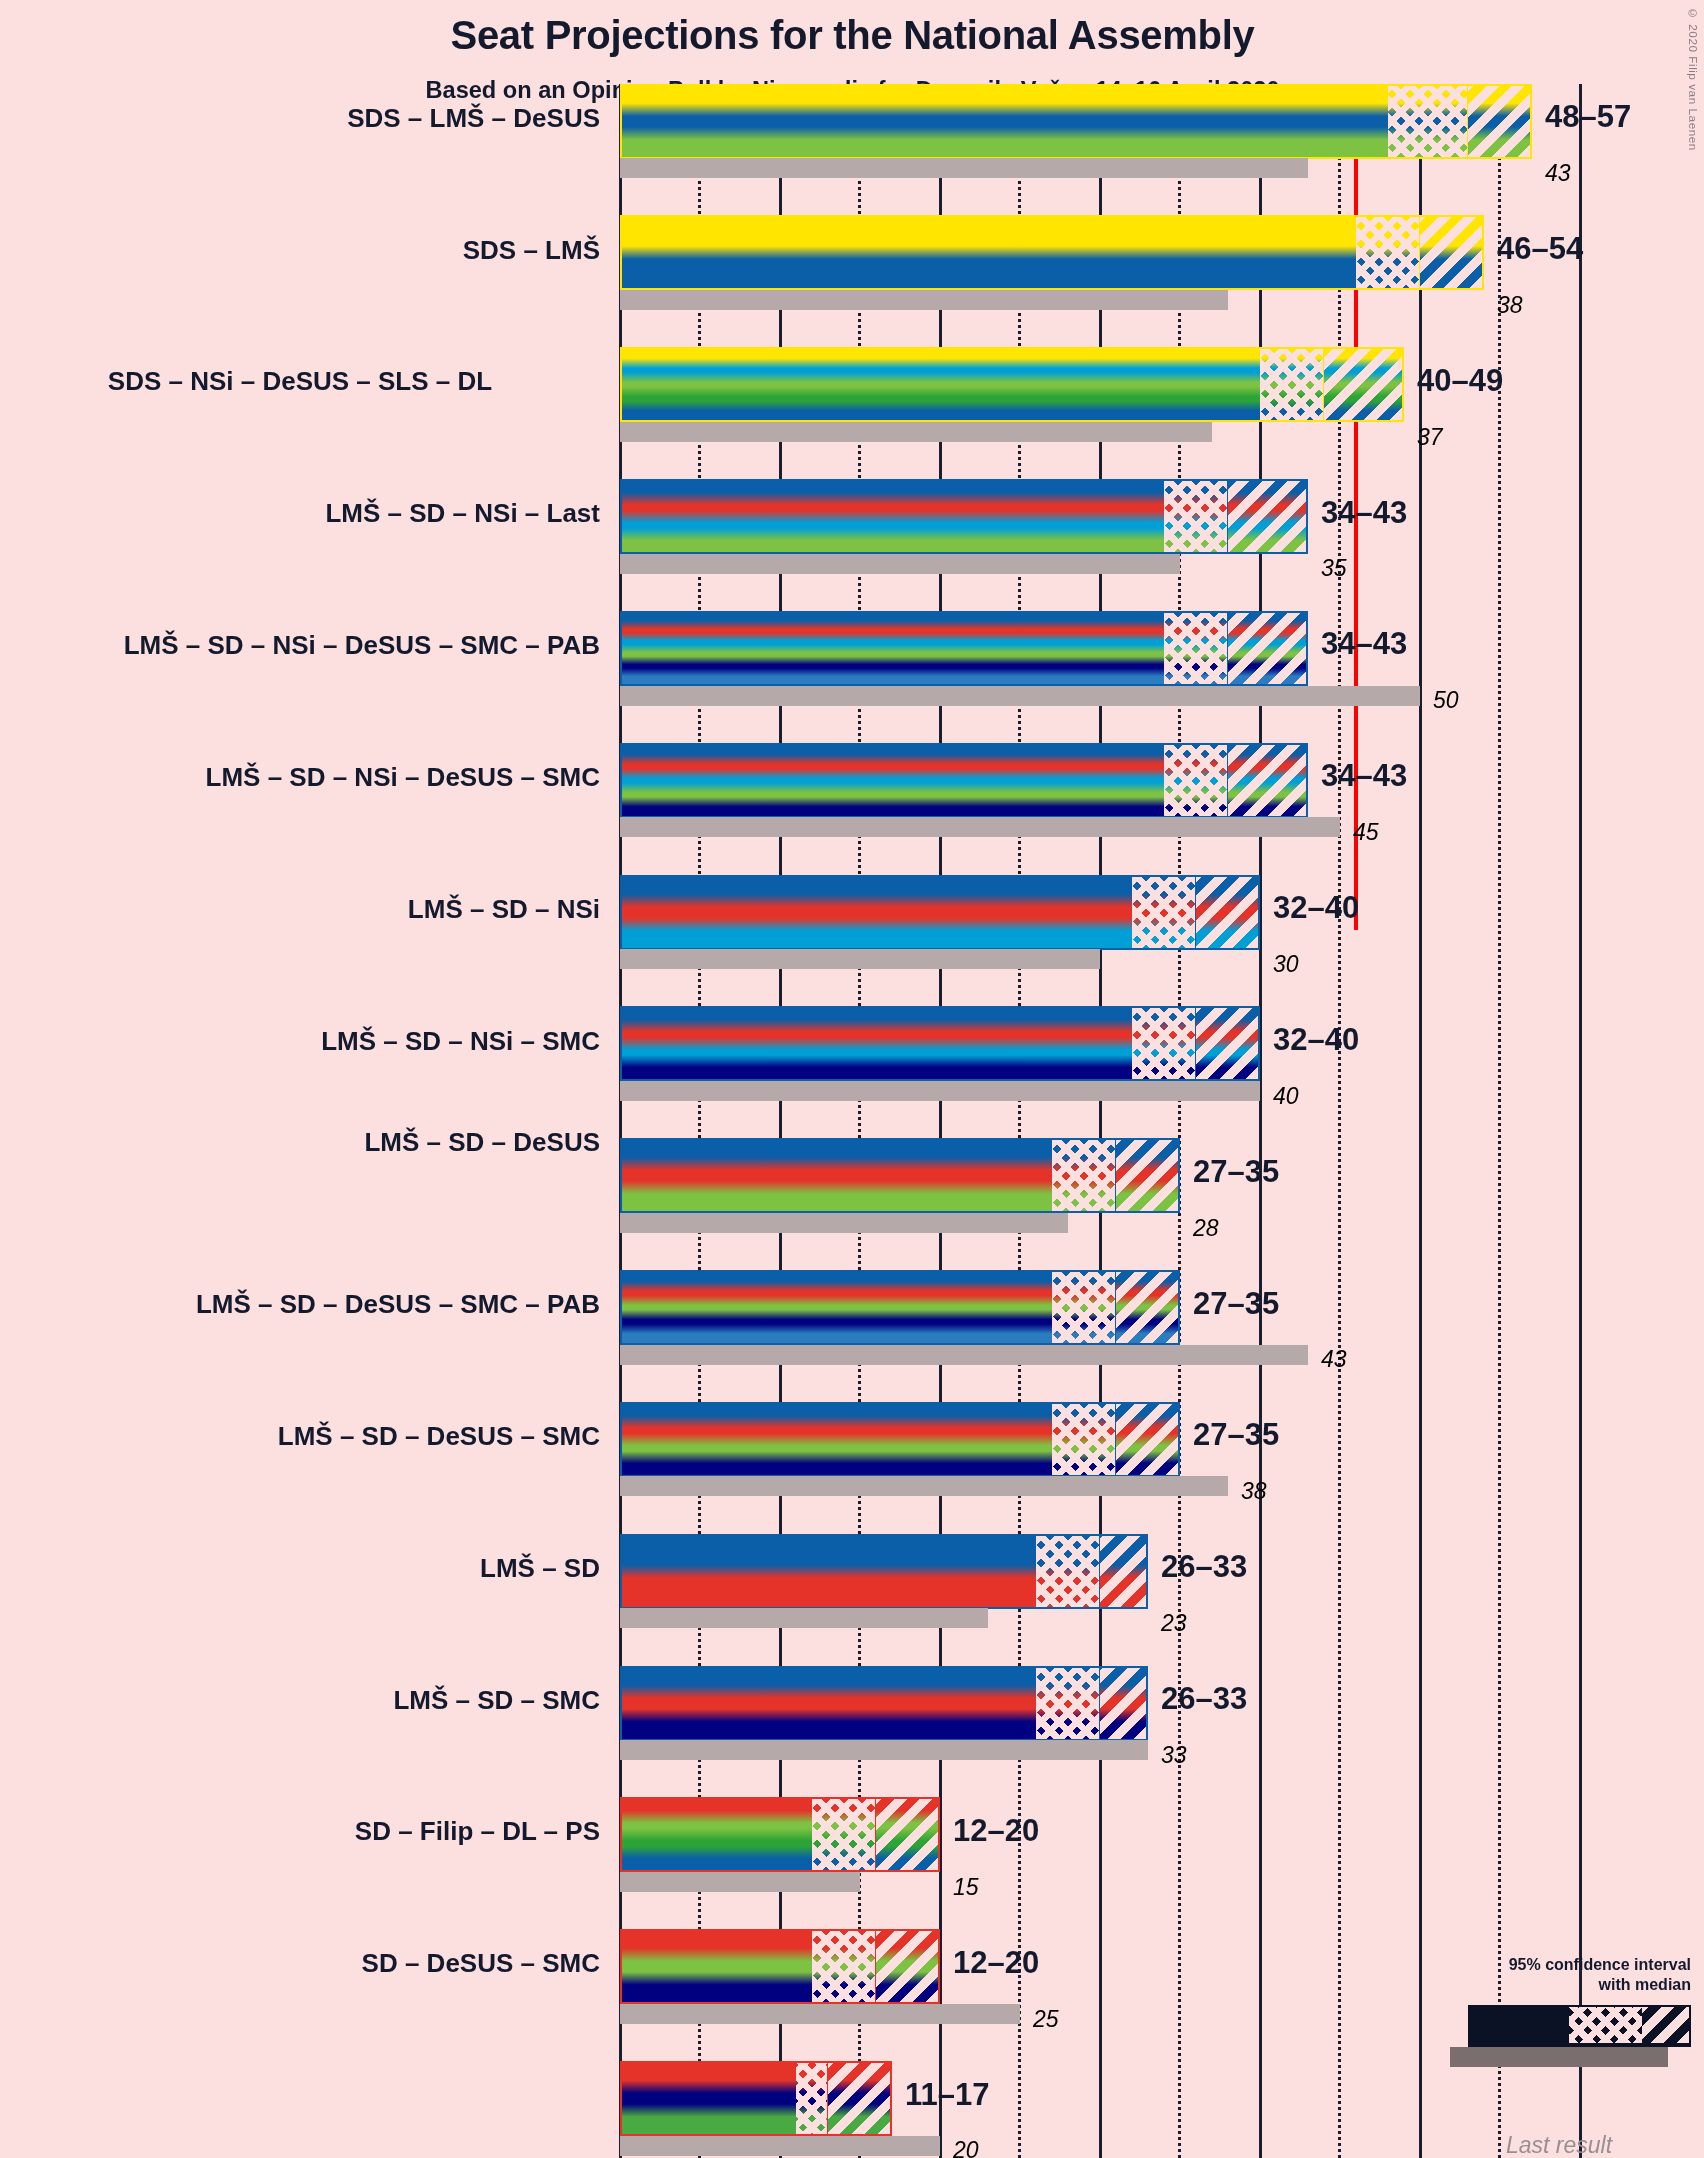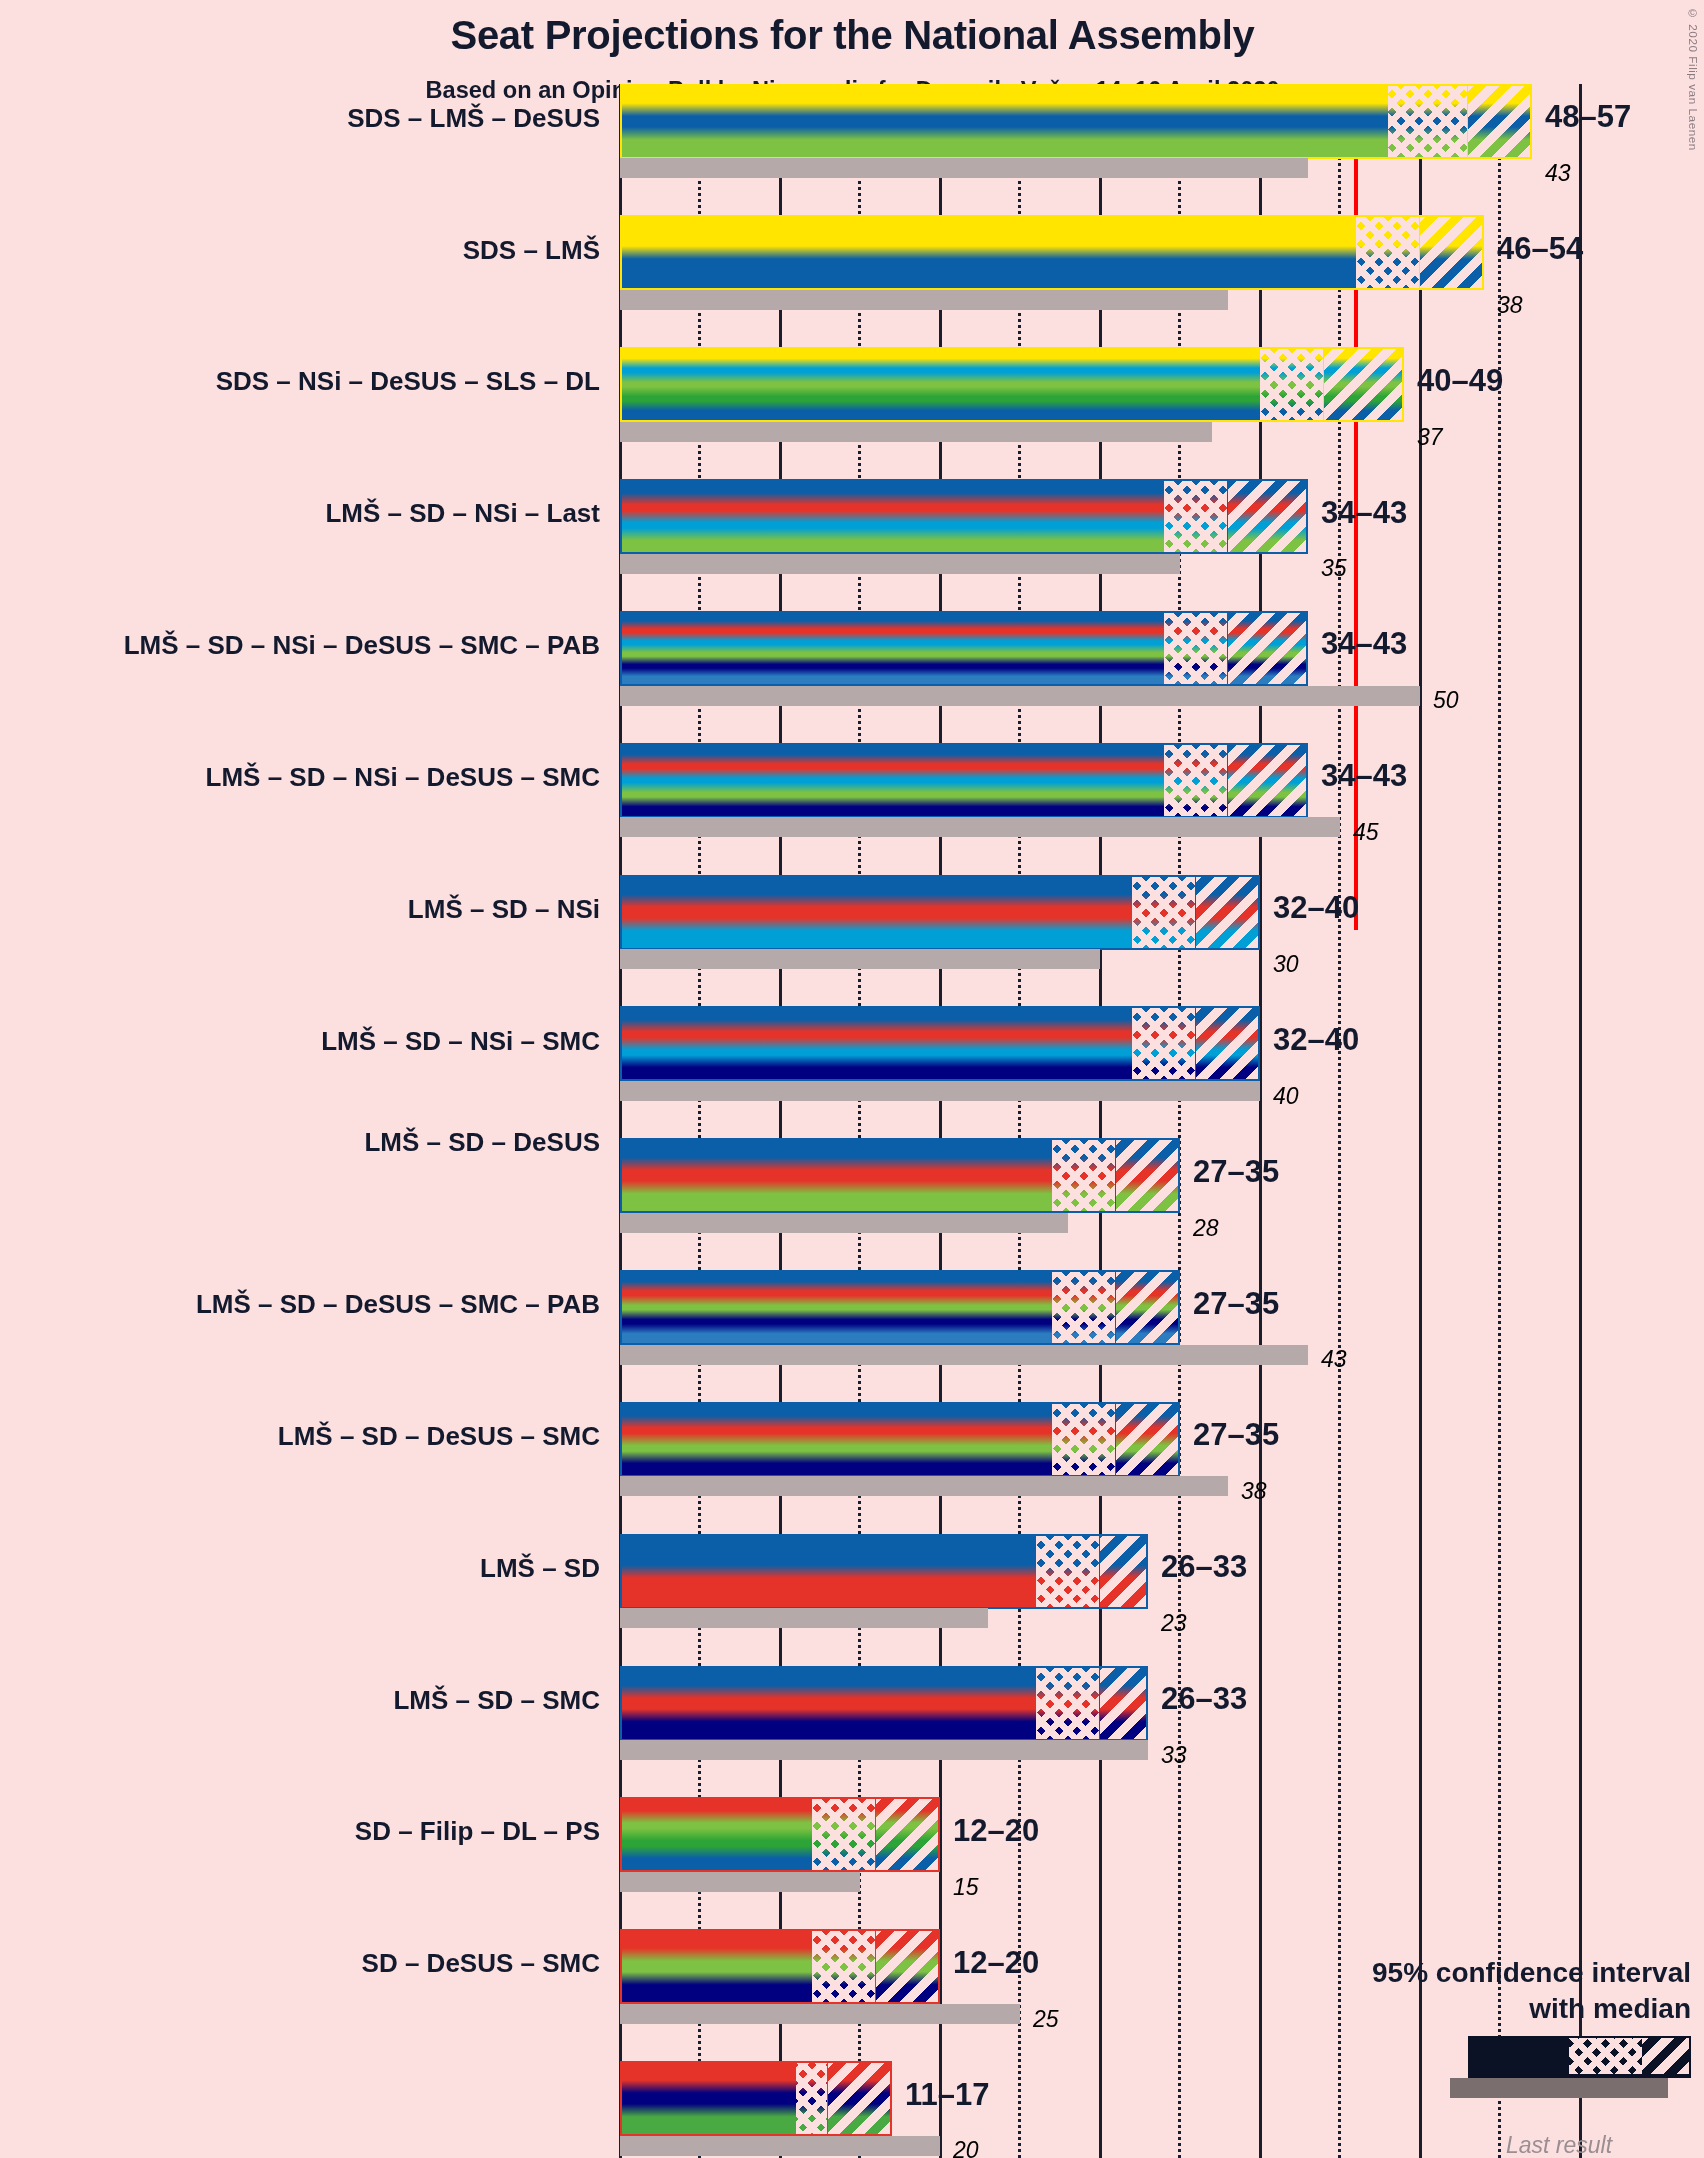--- a/index.html
+++ b/index.html
@@ -40,21 +40,21 @@
   .lastnum{
     position:absolute;font-size:23px;font-style:italic;color:#000000;
     white-space:nowrap;
   }
   .range{
     position:absolute;font-size:31px;font-weight:bold;color:#141A2E;
     white-space:nowrap;
   }
   #legend{position:absolute;}
   .legtext{
-    font-size:28px;font-weight:bold;color:#141A2E;text-align:right;
+    font-size:16px;font-weight:bold;color:#141A2E;text-align:right;
     line-height:1.28;white-space:nowrap;
   }
   .legbarwrap{position:relative;margin-top:9px;height:51px;}
   .legbar{position:absolute;right:0;top:0;height:42px;width:223px;
           border:2.7px solid #0B1226;box-sizing:border-box;background:#0B1226;}
   .leghatch1{position:absolute;right:47px;top:0;width:73px;height:36px;}
   .leghatch2{position:absolute;right:0;top:0;width:47px;height:36px;}
   .leglast{position:absolute;left:0;top:42px;height:20px;background:#7A6E6E;}
   .leglasttext{
     position:absolute;font-size:23px;font-style:italic;color:#9A8E93;
@@ -92,21 +92,21 @@
     <div class="range" style="left: 1545px; top: 99px;">48–57</div>
     <div class="lastnum" style="left: 1545px; top: 160px;">43</div>
     <div class="rowlabel" style="left: 0px; width: 600px; top: 235px;">SDS – LMŠ</div>
     <div class="solidpart" style="left: 620px; top: 215px; width: 736px; position: absolute; background-image: linear-gradient(rgb(255, 229, 0) 0%, rgb(255, 229, 0) 41%, rgb(10, 95, 168) 59%, rgb(10, 95, 168) 100%); border-top: 2.7px solid rgb(255, 229, 0); border-bottom: 2.7px solid rgb(255, 229, 0); border-left: 2.7px solid rgb(255, 229, 0); box-sizing: border-box;"></div>
     <div class="ci" style="left: 1356px; top: 215px; width: 64px; background-image: repeating-linear-gradient(45deg, rgb(252, 224, 224) 0px, rgb(252, 224, 224) 6.4px, rgba(252, 224, 224, 0) 6.4px, rgba(252, 224, 224, 0) 12.7px), repeating-linear-gradient(-45deg, rgb(252, 224, 224) 0px, rgb(252, 224, 224) 6.4px, rgba(252, 224, 224, 0) 6.4px, rgba(252, 224, 224, 0) 12.7px), linear-gradient(rgb(255, 229, 0) 0%, rgb(255, 229, 0) 41%, rgb(10, 95, 168) 59%, rgb(10, 95, 168) 100%); border-top: 2.7px solid rgb(255, 229, 0); border-bottom: 2.7px solid rgb(255, 229, 0);"></div>
     <div style="position: absolute; left: 1419px; top: 215px; width: 2.7px; height: 75px; background: rgb(255, 229, 0);"></div>
     <div class="ci" style="left: 1420px; top: 215px; width: 64px; background-image: repeating-linear-gradient(-45deg, rgb(252, 224, 224) 0px, rgb(252, 224, 224) 9px, rgba(252, 224, 224, 0) 9px, rgba(252, 224, 224, 0) 18px), linear-gradient(rgb(255, 229, 0) 0%, rgb(255, 229, 0) 41%, rgb(10, 95, 168) 59%, rgb(10, 95, 168) 100%); border-top: 2.7px solid rgb(255, 229, 0); border-bottom: 2.7px solid rgb(255, 229, 0); border-right: 2.7px solid rgb(255, 229, 0);"></div>
     <div class="lastres" style="left: 620px; top: 290px; width: 608px; background: rgb(181, 169, 169);"></div>
     <div class="range" style="left: 1497px; top: 231px;">46–54</div>
     <div class="lastnum" style="left: 1497px; top: 292px;">38</div>
-    <div class="rowlabel" style="left: 0px; width: 600px; top: 366px;">SDS – NSi – DeSUS – SLS – DL</div>
+    <div class="rowlabel" style="left: 0px; width: 600px; top: 366px; text-align: center;">SDS – NSi – DeSUS – SLS – DL</div>
     <div class="solidpart" style="left: 620px; top: 347px; width: 640px; position: absolute; background-image: linear-gradient(rgb(255, 229, 0) 0%, rgb(255, 229, 0) 13.2%, rgb(0, 160, 214) 26.8%, rgb(0, 160, 214) 33.2%, rgb(125, 194, 66) 46.8%, rgb(125, 194, 66) 53.2%, rgb(45, 164, 55) 66.8%, rgb(45, 164, 55) 73.2%, rgb(10, 95, 168) 86.8%, rgb(10, 95, 168) 100%); border-top: 2.7px solid rgb(255, 229, 0); border-bottom: 2.7px solid rgb(255, 229, 0); border-left: 2.7px solid rgb(255, 229, 0); box-sizing: border-box;"></div>
     <div class="ci" style="left: 1260px; top: 347px; width: 64px; background-image: repeating-linear-gradient(45deg, rgb(252, 224, 224) 0px, rgb(252, 224, 224) 6.4px, rgba(252, 224, 224, 0) 6.4px, rgba(252, 224, 224, 0) 12.7px), repeating-linear-gradient(-45deg, rgb(252, 224, 224) 0px, rgb(252, 224, 224) 6.4px, rgba(252, 224, 224, 0) 6.4px, rgba(252, 224, 224, 0) 12.7px), linear-gradient(rgb(255, 229, 0) 0%, rgb(255, 229, 0) 13.2%, rgb(0, 160, 214) 26.8%, rgb(0, 160, 214) 33.2%, rgb(125, 194, 66) 46.8%, rgb(125, 194, 66) 53.2%, rgb(45, 164, 55) 66.8%, rgb(45, 164, 55) 73.2%, rgb(10, 95, 168) 86.8%, rgb(10, 95, 168) 100%); border-top: 2.7px solid rgb(255, 229, 0); border-bottom: 2.7px solid rgb(255, 229, 0);"></div>
     <div style="position: absolute; left: 1323px; top: 347px; width: 2.7px; height: 75px; background: rgb(255, 229, 0);"></div>
     <div class="ci" style="left: 1324px; top: 347px; width: 80px; background-image: repeating-linear-gradient(-45deg, rgb(252, 224, 224) 0px, rgb(252, 224, 224) 9px, rgba(252, 224, 224, 0) 9px, rgba(252, 224, 224, 0) 18px), linear-gradient(rgb(255, 229, 0) 0%, rgb(255, 229, 0) 13.2%, rgb(0, 160, 214) 26.8%, rgb(0, 160, 214) 33.2%, rgb(125, 194, 66) 46.8%, rgb(125, 194, 66) 53.2%, rgb(45, 164, 55) 66.8%, rgb(45, 164, 55) 73.2%, rgb(10, 95, 168) 86.8%, rgb(10, 95, 168) 100%); border-top: 2.7px solid rgb(255, 229, 0); border-bottom: 2.7px solid rgb(255, 229, 0); border-right: 2.7px solid rgb(255, 229, 0);"></div>
     <div class="lastres" style="left: 620px; top: 422px; width: 592px; background: rgb(181, 169, 169);"></div>
     <div class="range" style="left: 1417px; top: 363px;">40–49</div>
     <div class="lastnum" style="left: 1417px; top: 424px;">37</div>
     <div class="rowlabel" style="left: 0px; width: 600px; top: 498px;">LMŠ – SD – NSi – Last</div>
     <div class="solidpart" style="left: 620px; top: 479px; width: 544px; position: absolute; background-image: linear-gradient(rgb(10, 95, 168) 0%, rgb(10, 95, 168) 16.5%, rgb(230, 51, 41) 33.5%, rgb(230, 51, 41) 41.5%, rgb(0, 160, 214) 58.5%, rgb(0, 160, 214) 66.5%, rgb(125, 194, 66) 83.5%, rgb(125, 194, 66) 100%); border-top: 2.7px solid rgb(10, 95, 168); border-bottom: 2.7px solid rgb(10, 95, 168); border-left: 2.7px solid rgb(10, 95, 168); box-sizing: border-box;"></div>
     <div class="ci" style="left: 1164px; top: 479px; width: 64px; background-image: repeating-linear-gradient(45deg, rgb(252, 224, 224) 0px, rgb(252, 224, 224) 6.4px, rgba(252, 224, 224, 0) 6.4px, rgba(252, 224, 224, 0) 12.7px), repeating-linear-gradient(-45deg, rgb(252, 224, 224) 0px, rgb(252, 224, 224) 6.4px, rgba(252, 224, 224, 0) 6.4px, rgba(252, 224, 224, 0) 12.7px), linear-gradient(rgb(10, 95, 168) 0%, rgb(10, 95, 168) 16.5%, rgb(230, 51, 41) 33.5%, rgb(230, 51, 41) 41.5%, rgb(0, 160, 214) 58.5%, rgb(0, 160, 214) 66.5%, rgb(125, 194, 66) 83.5%, rgb(125, 194, 66) 100%); border-top: 2.7px solid rgb(10, 95, 168); border-bottom: 2.7px solid rgb(10, 95, 168);"></div>

